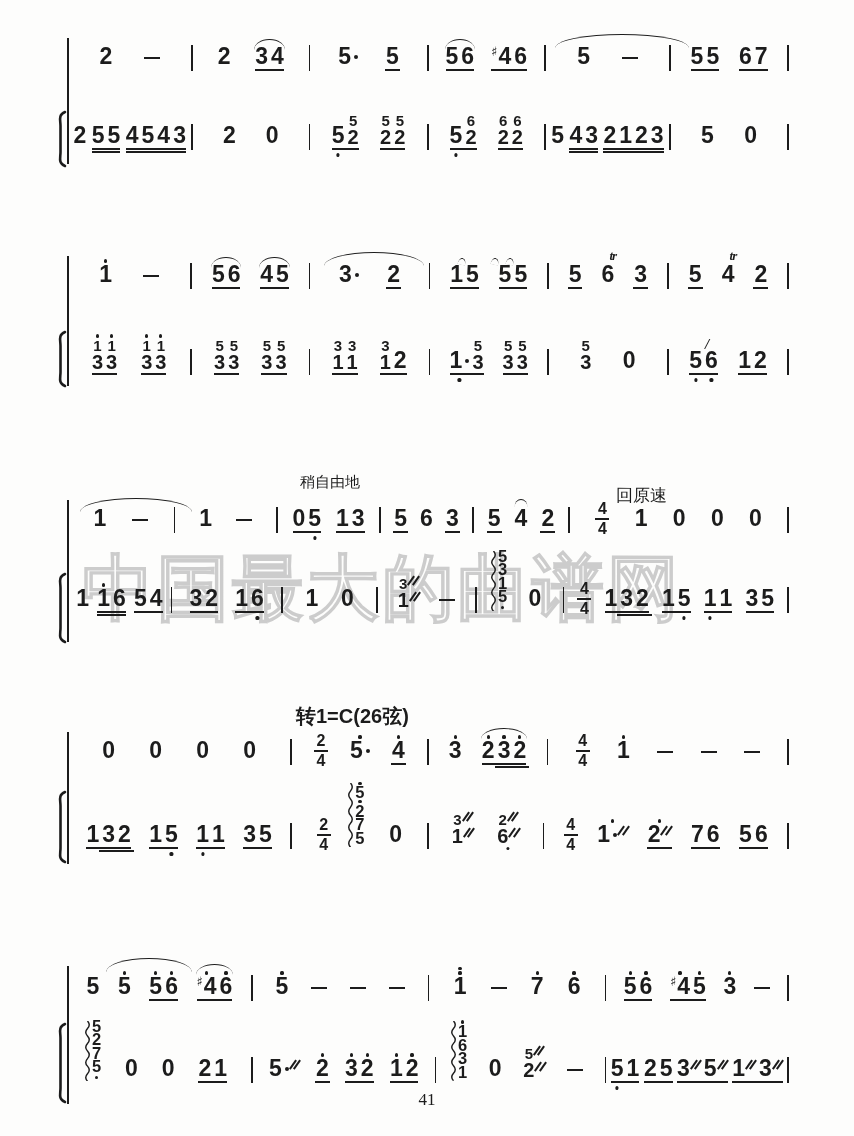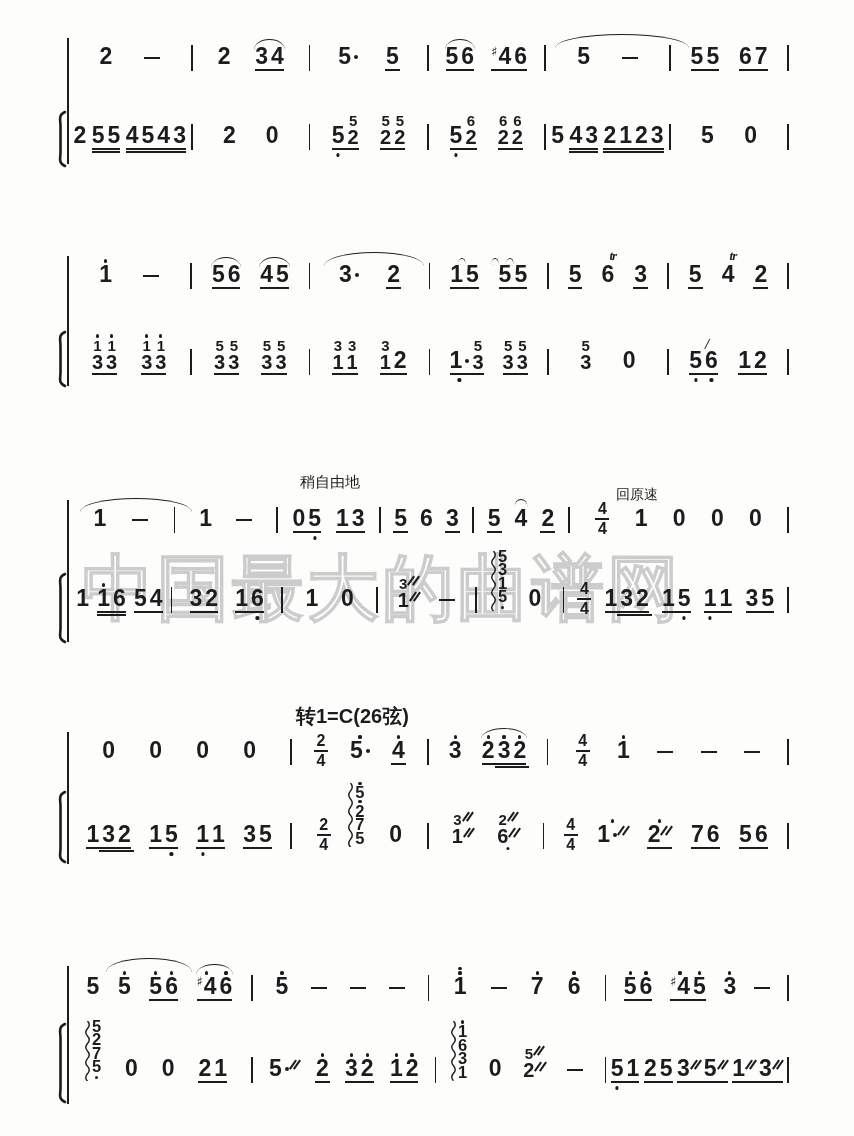--- a/index.html
+++ b/index.html
@@ -60,22 +60,23 @@
   .tn,.tm{font-size:16px;line-height:14.5px;font-weight:700;}
   .tbar{width:14px;height:1.7px;background:#1c1c1c;margin:1.5px 0;display:block;}
   .dsh i{display:block;width:16px;height:2.5px;background:#1c1c1c;margin-bottom:8px;}
 </style>
 </head>
 <body>
 
 <div class="page" id="score">
   <div class="wm" style="left: 82px; top: 552px; font-size: 72px;">中国最大的曲谱网</div>
   <div class="anno" style="left: 300px; top: 474px; font-size: 15px;">稍自由地</div>
-  <div class="anno" style="left: 616px; top: 487px; font-size: 14px; text-align: right;">回原速</div>
+  <div class="anno" style="left: 616px; top: 487px; font-size: 17px; text-align: right;">回原速</div>
   <div class="anno" style="left: 296px; top: 705px; font-size: 20px; font-weight: 700;">转1=C(26弦)</div>
+  <div class="pageno">41</div>
 <div class="sysline" style="left: 67px; top: 38px; height: 126px;"></div>
     <div class="brace" style="left: 52px; top: 110px; height: 58px;"><svg width="16" height="58" viewBox="0 0 16 58">
         <path d="M13 2 C6 5 8.5 10 8.5 16 L8.5 42 C8.5 48 6 53 13 56" fill="none" stroke="#1c1c1c" stroke-width="2.6" stroke-linecap="round"></path>
       </svg></div>
     <div class="staffrow" style="top: 34px;">
       <div class="measure" style="flex-grow: 125;">
         <span class="unit note">
           <span class="drow">
             <span class="dig">2</span>
           </span>

